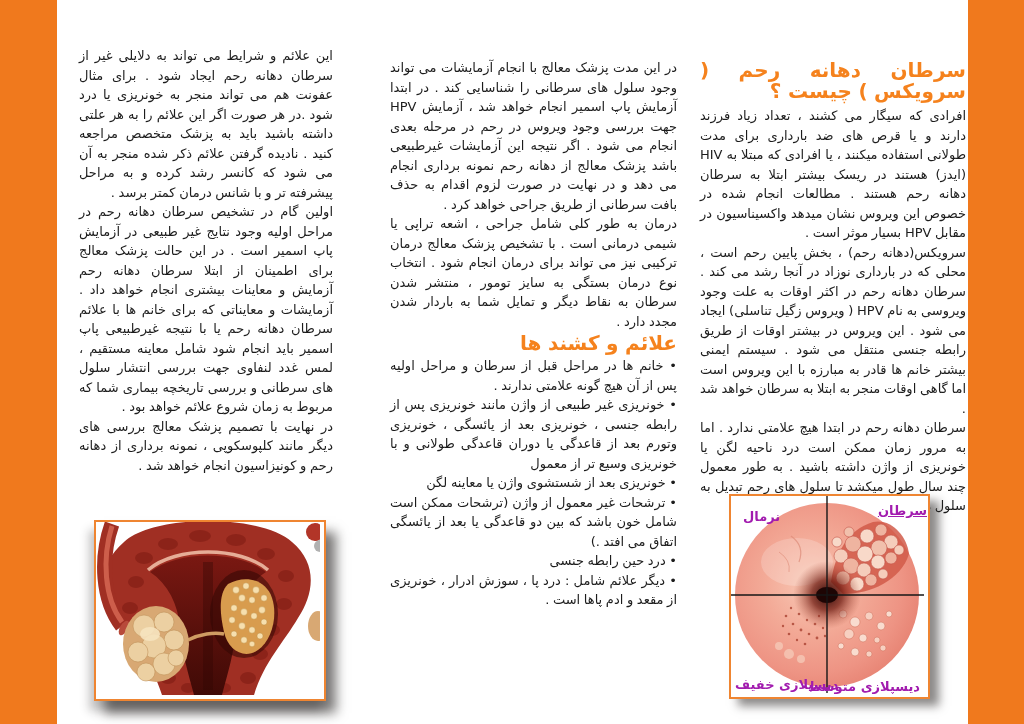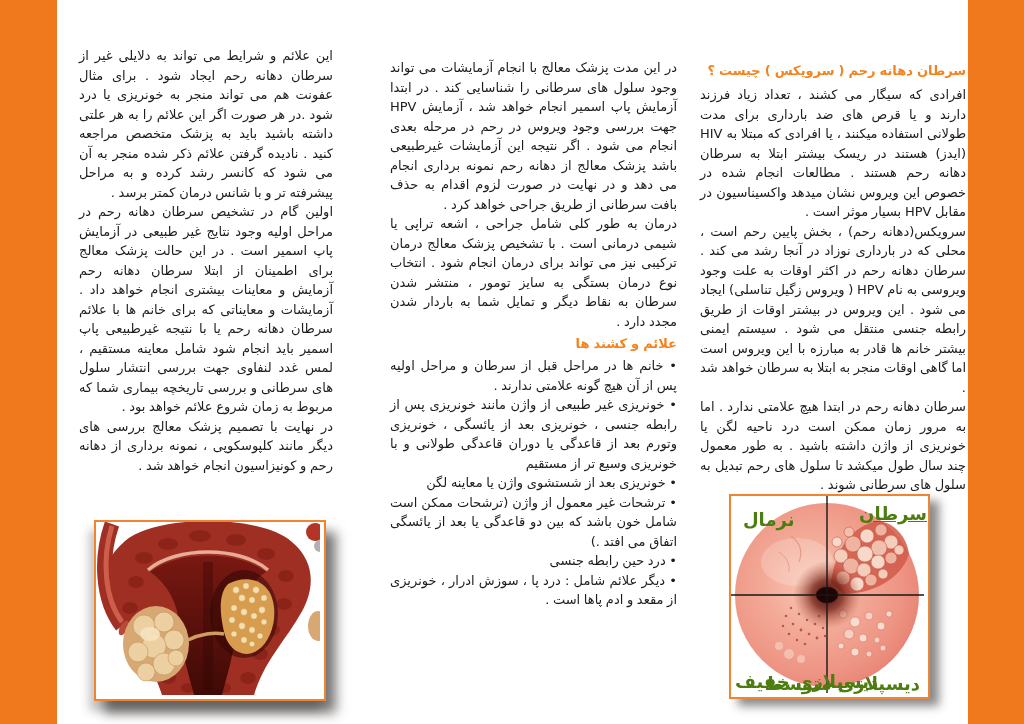--- a/index.html
+++ b/index.html
@@ -15,41 +15,41 @@
   .panel{
     position:absolute;direction:rtl;text-align:justify;color:var(--ink);
     font-size:13px;line-height:19.5px;word-spacing:-0.5px;
   }
   .panel p{margin:0;}
   .panel-right{left:700px;top:60px;width:266px;}
   .panel-middle{left:390px;top:58px;width:287px;}
   .panel-left{left:79px;top:46px;width:254px;}
 
   .heading{
-    color:var(--heading);font-weight:bold;font-size:13px;line-height:21px;
+    color:var(--heading);font-weight:bold;font-size:20px;line-height:21px;
     margin:0 0 4px 0;
   }
   .panel-left .heading{margin-top:13px;margin-bottom:3px;}
   .panel-middle .heading{margin-top:2px;margin-bottom:2px;}
 
   .bullets p{margin:0;}
 
   
   .figure{position:absolute;background:#fff;border:2px solid #ef8531;}
   .cervix-figure{
     left:729px;top:494px;width:197px;height:201px;
     box-shadow:9px 7px 9px rgba(45,42,40,.55);
   }
   .uterus-figure{
     left:94px;top:520px;width:228px;height:177px;
     box-shadow:10px 12px 11px rgba(35,32,30,.6), -5px 10px 9px rgba(35,32,30,.25);
   }
   .figure svg{display:block;}
   .quad-label{
-    position:absolute;font-weight:bold;color:#4d7c0f;font-size:18px;
+    position:absolute;font-weight:bold;color:#a21caf;font-size:13px;
     direction:rtl;white-space:nowrap;
   }
   .lbl-cancer{top:7px;right:1px;text-decoration:underline;}
   .lbl-normal{top:13px;left:12px;}
   .lbl-moderate{bottom:3px;right:8px;}
   .lbl-mild{bottom:5px;left:4px;}
 </style>
 </head>
 <body>
 
@@ -64,21 +64,21 @@
     <p>سرویکس(دهانه رحم) ، بخش پایین رحم است ، محلی که در بارداری نوزاد در آنجا رشد می کند . سرطان دهانه رحم در اکثر اوقات به علت وجود ویروسی به نام HPV ( ویروس زگیل تناسلی) ایجاد می شود . این ویروس در بیشتر اوقات از طریق رابطه جنسی منتقل می شود . سیستم ایمنی بیشتر خانم ها قادر به مبارزه با این ویروس است اما گاهی اوقات منجر به ابتلا به سرطان خواهد شد .</p>
     <p>سرطان دهانه رحم در ابتدا هیچ علامتی ندارد . اما به مرور زمان ممکن است درد ناحیه لگن یا خونریزی از واژن داشته باشید . به طور معمول چند سال طول میکشد تا سلول های رحم تبدیل به سلول های سرطانی شوند .</p>
   </div>
 
   <div class="panel panel-middle">
     <p>در این مدت پزشک معالج با انجام آزمایشات می تواند وجود سلول های سرطانی را شناسایی کند . در ابتدا آزمایش پاپ اسمیر انجام خواهد شد ، آزمایش HPV جهت بررسی وجود ویروس در رحم در مرحله بعدی انجام می شود . اگر نتیجه این آزمایشات غیرطبیعی باشد پزشک معالج از دهانه رحم نمونه برداری انجام می دهد و در نهایت در صورت لزوم اقدام به حذف بافت سرطانی از طریق جراحی خواهد کرد .</p>
     <p>درمان به طور کلی شامل جراحی ، اشعه تراپی یا شیمی درمانی است . با تشخیص پزشک معالج درمان ترکیبی نیز می تواند برای درمان انجام شود . انتخاب نوع درمان بستگی به سایز تومور ، منتشر شدن سرطان به نقاط دیگر و تمایل شما به باردار شدن مجدد دارد .</p>
     <h2 class="heading">علائم و کشند ها</h2>
     <div class="bullets">
       <p>• خانم ها در مراحل قبل از سرطان و مراحل اولیه پس از آن هیچ گونه علامتی ندارند .</p>
-      <p>• خونریزی غیر طبیعی از واژن مانند خونریزی پس از رابطه جنسی ، خونریزی بعد از یائسگی ، خونریزی وتورم بعد از قاعدگی یا دوران قاعدگی طولانی و با خونریزی وسیع تر از مستقیم</p>
+      <p>• خونریزی غیر طبیعی از واژن مانند خونریزی پس از رابطه جنسی ، خونریزی بعد از یائسگی ، خونریزی وتورم بعد از قاعدگی یا دوران قاعدگی طولانی و با خونریزی وسیع تر از معمول</p>
       <p>• خونریزی بعد از شستشوی واژن یا معاینه لگن</p>
       <p>• ترشحات غیر معمول از واژن (ترشحات ممکن است شامل خون باشد که بین دو قاعدگی یا بعد از یائسگی اتفاق می افتد .)</p>
       <p>• درد حین رابطه جنسی</p>
       <p>• دیگر علائم شامل : درد پا ، سوزش ادرار ، خونریزی از مقعد و ادم پاها است .</p>
     </div>
   </div>
 
   <div class="panel panel-left">
     <p>این علائم و شرایط می تواند به دلایلی غیر از سرطان دهانه رحم ایجاد شود . برای مثال عفونت هم می تواند منجر به خونریزی یا درد شود .در هر صورت اگر این علائم را به هر علتی داشته باشید باید به پزشک متخصص مراجعه کنید . نادیده گرفتن علائم ذکر شده منجر به آن می شود که کانسر رشد کرده و به مراحل پیشرفته تر و با شانس درمان کمتر برسد .</p>
     <p>اولین گام در تشخیص سرطان دهانه رحم در مراحل اولیه وجود نتایج غیر طبیعی در آزمایش پاپ اسمیر است . در این حالت پزشک معالج برای اطمینان از ابتلا سرطان دهانه رحم آزمایش و معاینات بیشتری انجام خواهد داد . آزمایشات و معایناتی که برای خانم ها با علائم سرطان دهانه رحم یا با نتیجه غیرطبیعی پاپ اسمیر باید انجام شود شامل معاینه مستقیم ، لمس غدد لنفاوی جهت بررسی انتشار سلول های سرطانی و بررسی تاریخچه بیماری شما که مربوط به زمان شروع علائم خواهد بود .</p>

